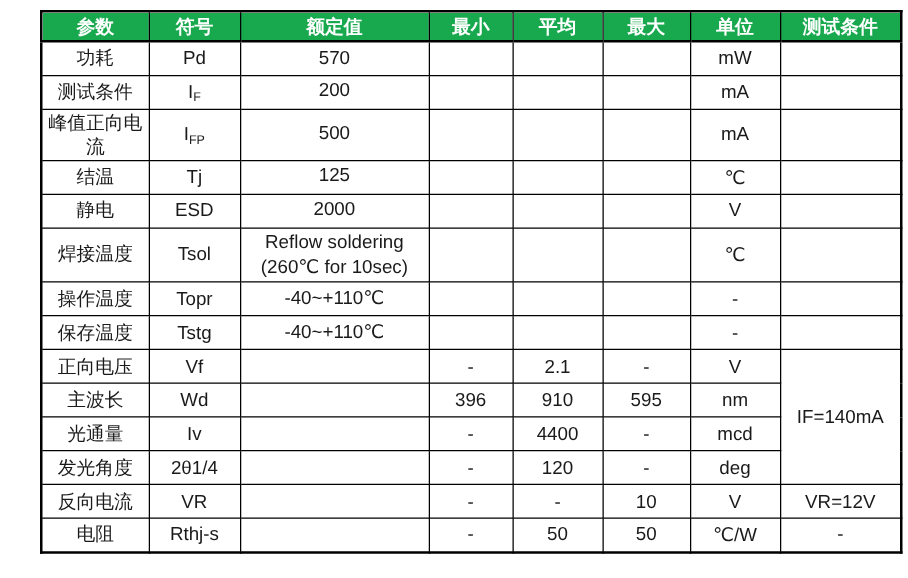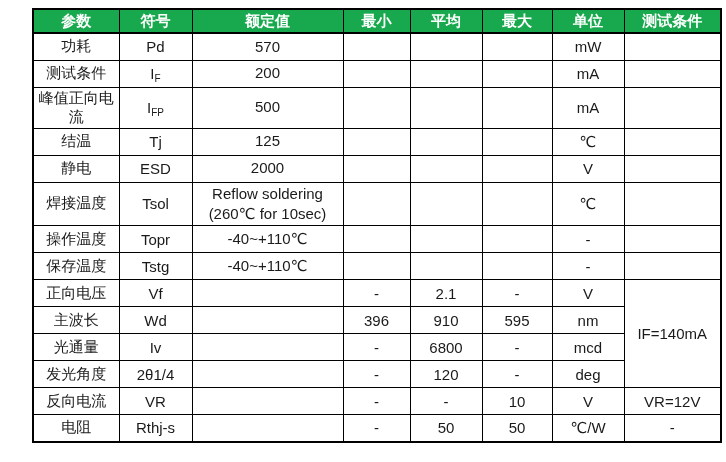--- a/index.html
+++ b/index.html
@@ -182,21 +182,21 @@
           <td>396</td>
           <td>910</td>
           <td>595</td>
           <td>nm</td>
         </tr>
         <tr>
           <td>光通量</td>
           <td>Iv</td>
           <td class="cell-rated"></td>
           <td>-</td>
-          <td>6800</td>
+          <td>4400</td>
           <td>-</td>
           <td>mcd</td>
         </tr>
         <tr>
           <td>发光角度</td>
           <td>2θ1/4</td>
           <td class="cell-rated"></td>
           <td>-</td>
           <td>120</td>
           <td>-</td>

